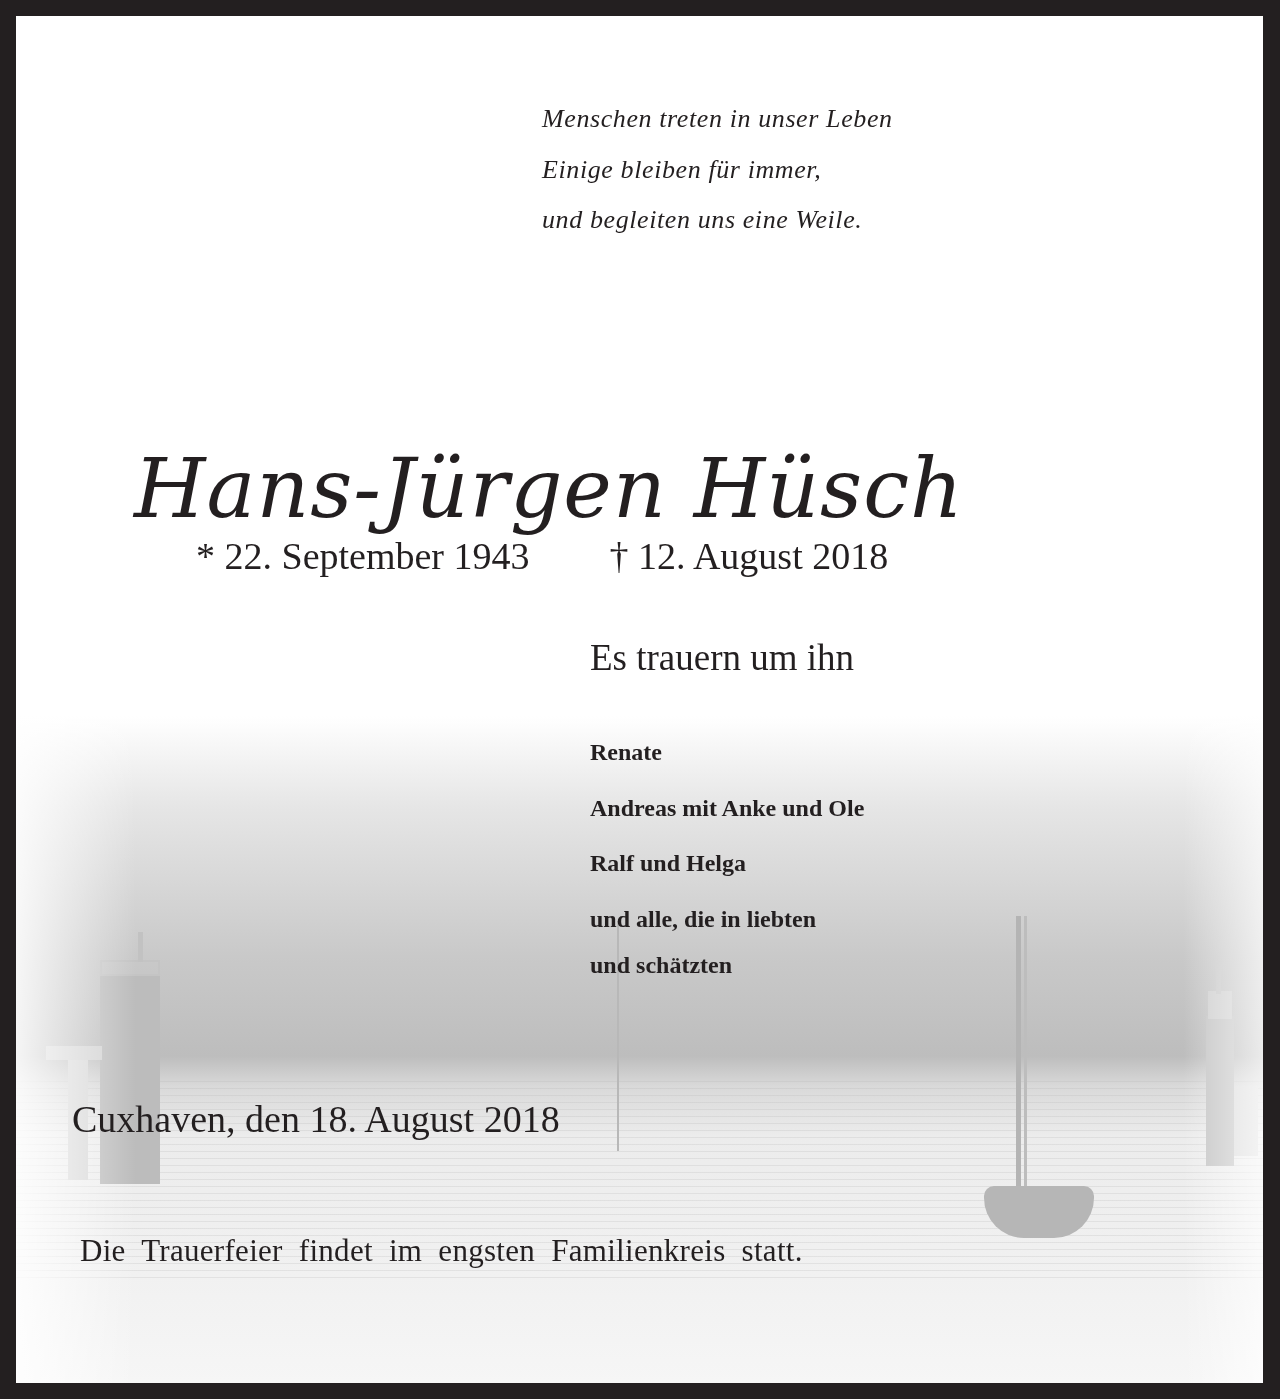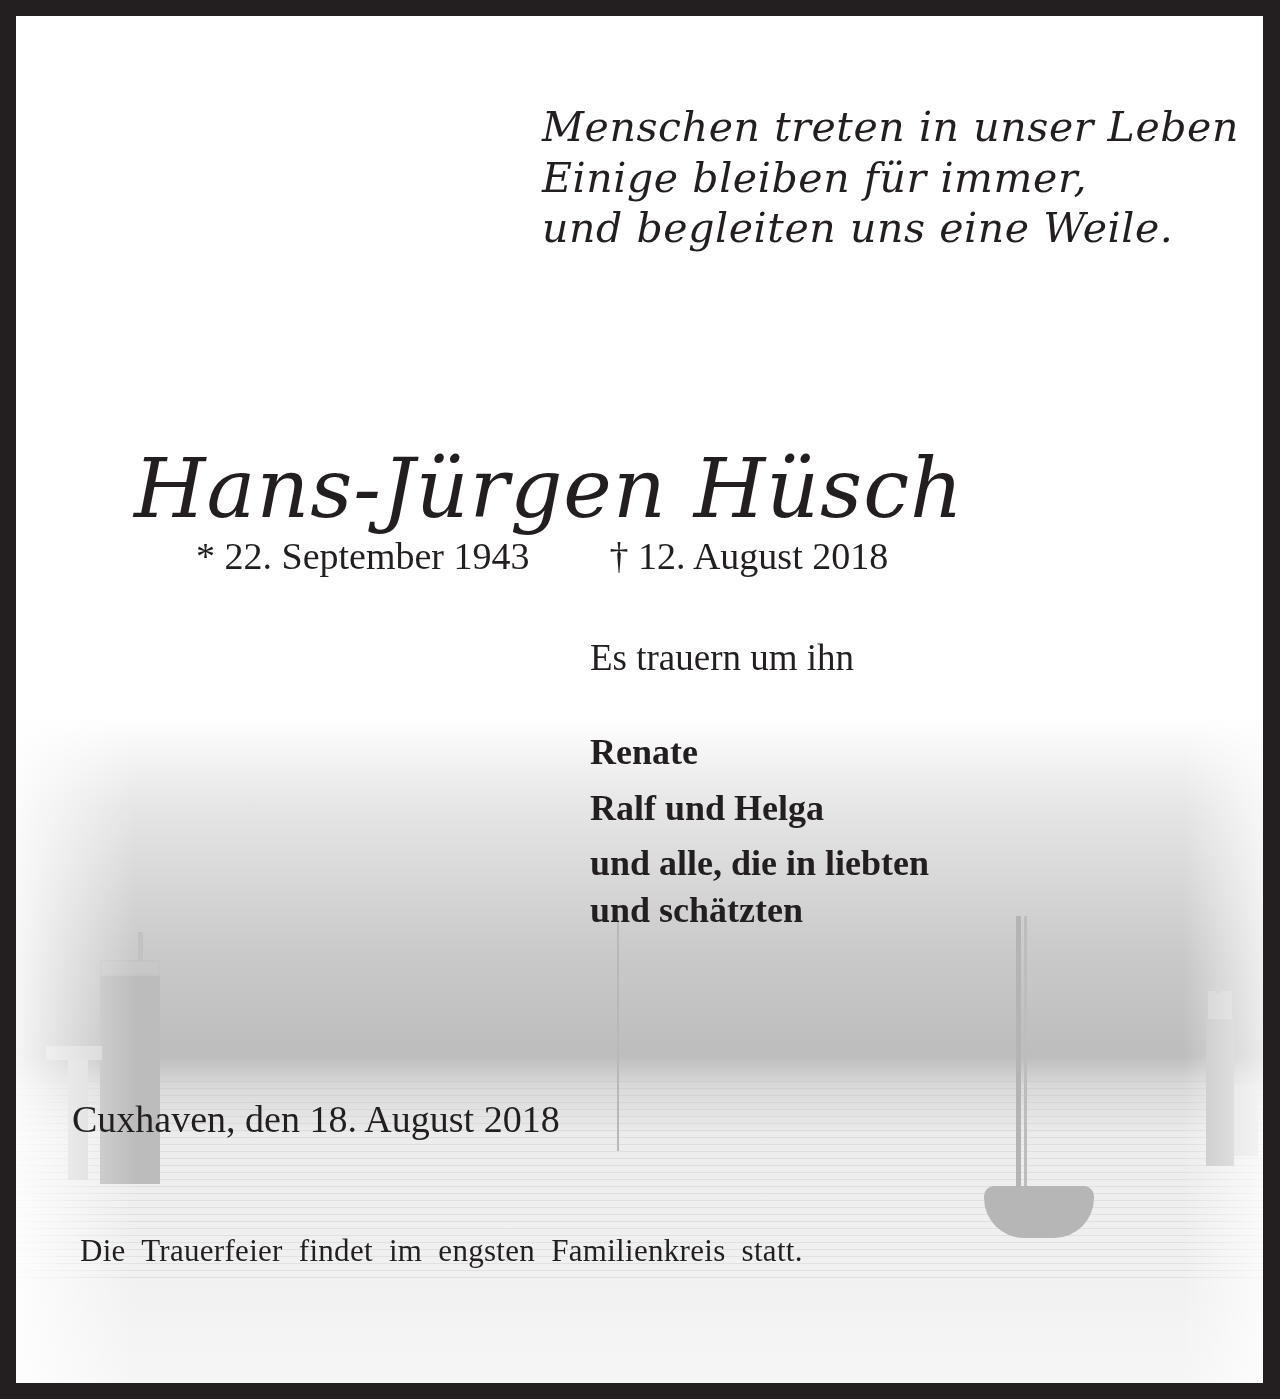--- a/index.html
+++ b/index.html
@@ -34,26 +34,27 @@
   }
   .sea-lines {
     position: absolute; left: 0; top: 1065px; width: 1247px; height: 200px;
     background: repeating-linear-gradient(to bottom, rgba(180,180,180,0.35) 0px, rgba(180,180,180,0.35) 1px, rgba(255,255,255,0) 1px, rgba(255,255,255,0) 7px);
     opacity: 0.7;
   }
   .shape { position: absolute; background: #bdbdbd; }
 
   .text-abs { position: absolute; margin: 0; white-space: nowrap; }
   .poem {
-    left: 542px; top: 102px;
+    left: 542px; top: 94px;
     font-style: italic;
-    font-size: 41px;
+    font-size: 26px;
     line-height: 50.5px;
     letter-spacing: 0.6px;
     color: #231f20;
+    font-family: Liberation Serif, serif;
   }
   .poem div { white-space: nowrap; }
   .name {
     left: 134px; top: 408px;
     font-style: italic;
     font-size: 82px;
     letter-spacing: 1px;
     line-height: 1.1;
   }
   .dates {
@@ -64,21 +65,21 @@
   .dates span.gap { display: inline-block; width: 80px; }
   .mourners-intro {
     left: 590px; top: 636px;
     font-family: "Liberation Serif", serif;
     font-size: 37px;
   }
   .mourners {
     left: 590px; top: 725px;
     font-family: "Liberation Serif", serif;
     font-weight: bold;
-    font-size: 36px;
+    font-size: 24px;
   }
   .mourners .row { line-height: 55.5px; }
   .mourners .row.tight { line-height: 48px; }
   .place {
     left: 72px; top: 1097px;
     font-family: "Liberation Serif", serif;
     font-size: 38px;
   }
   .ceremony {
     left: 80px; top: 1233px;
@@ -132,20 +133,21 @@
 <h1 class="text-abs name" style="font-weight:normal;margin-top:36px;">Hans-Jürgen Hüsch</h1>
 
 <div class="text-abs dates">
   <span>* 22. September 1943</span><span class="gap"></span><span>† 12. August 2018</span>
 </div>
 
 <div class="text-abs mourners-intro">Es trauern um ihn</div>
 
 <div class="text-abs mourners">
   <div class="row">Renate</div>
+  <div class="row">Andreas mit Anke und Ole</div>
   <div class="row">Ralf und Helga</div>
   <div class="row">und alle, die in liebten</div>
   <div class="row tight" style="margin-top:-6px;">und schätzten</div>
 </div>
 
 <div class="text-abs place">Cuxhaven, den 18. August 2018</div>
 
 <div class="text-abs ceremony">Die Trauerfeier findet im engsten Familienkreis statt.</div>
 
 </body></html>

